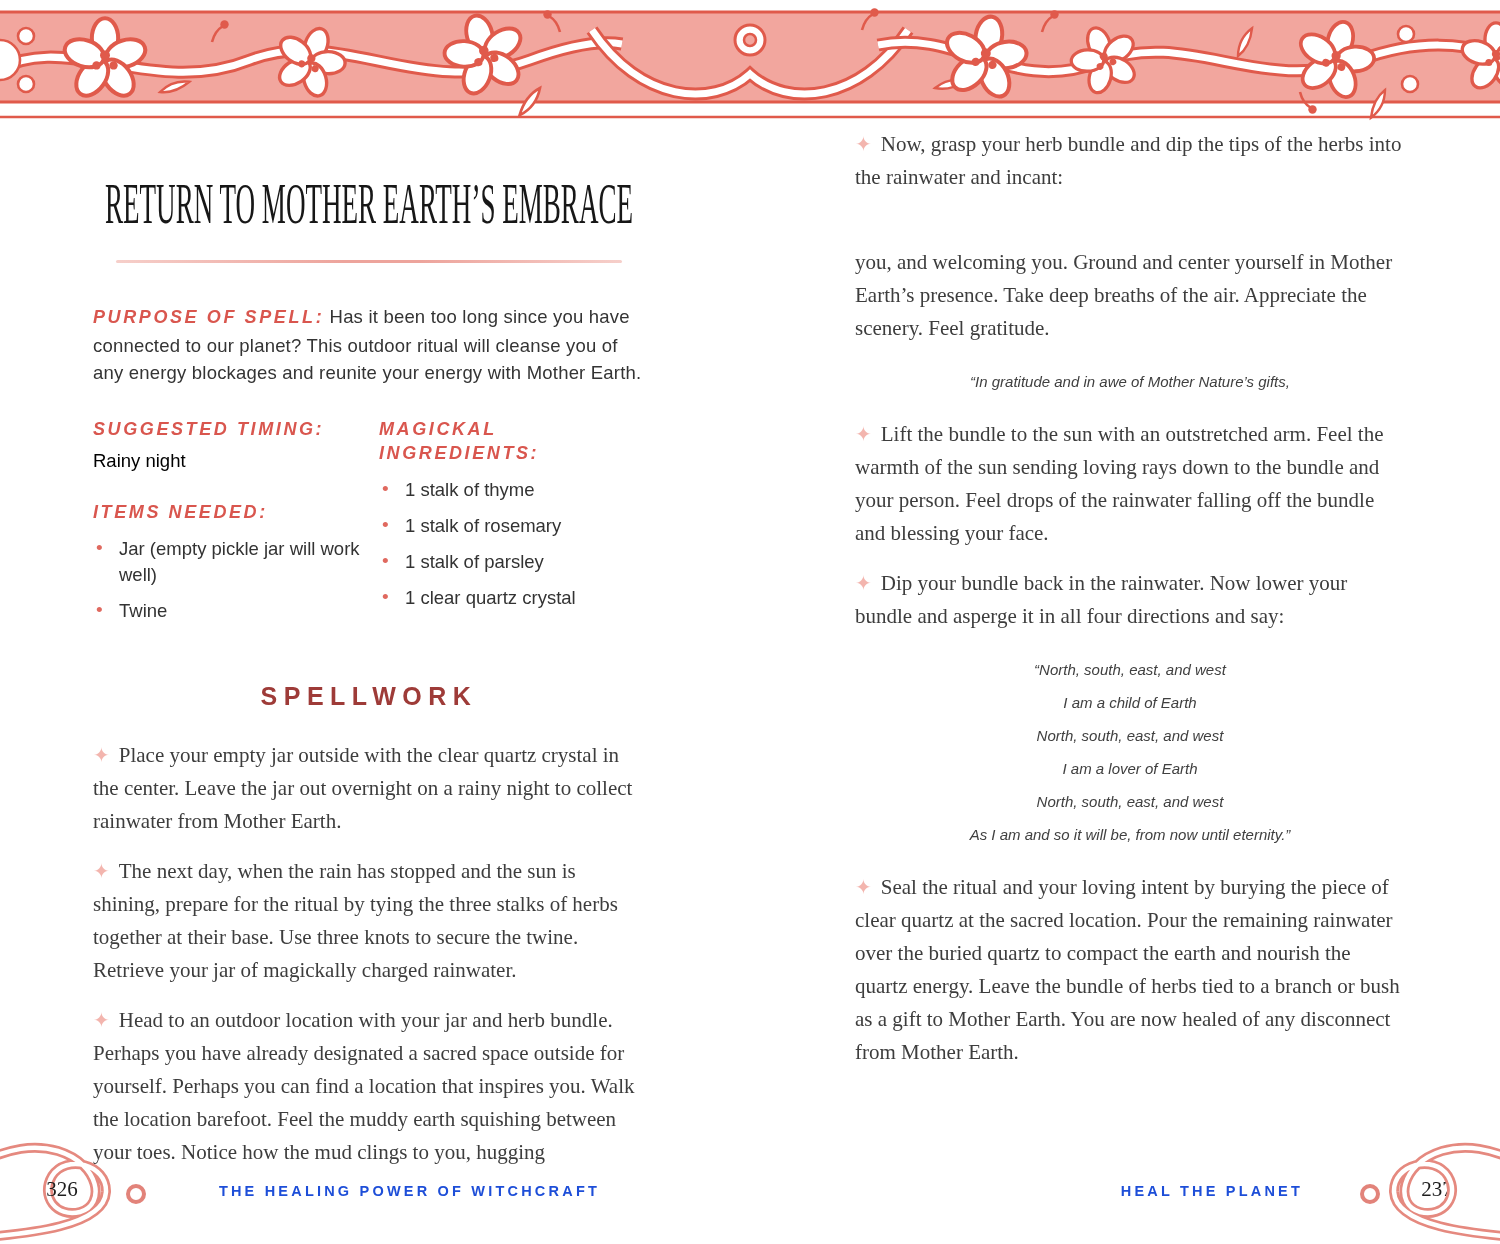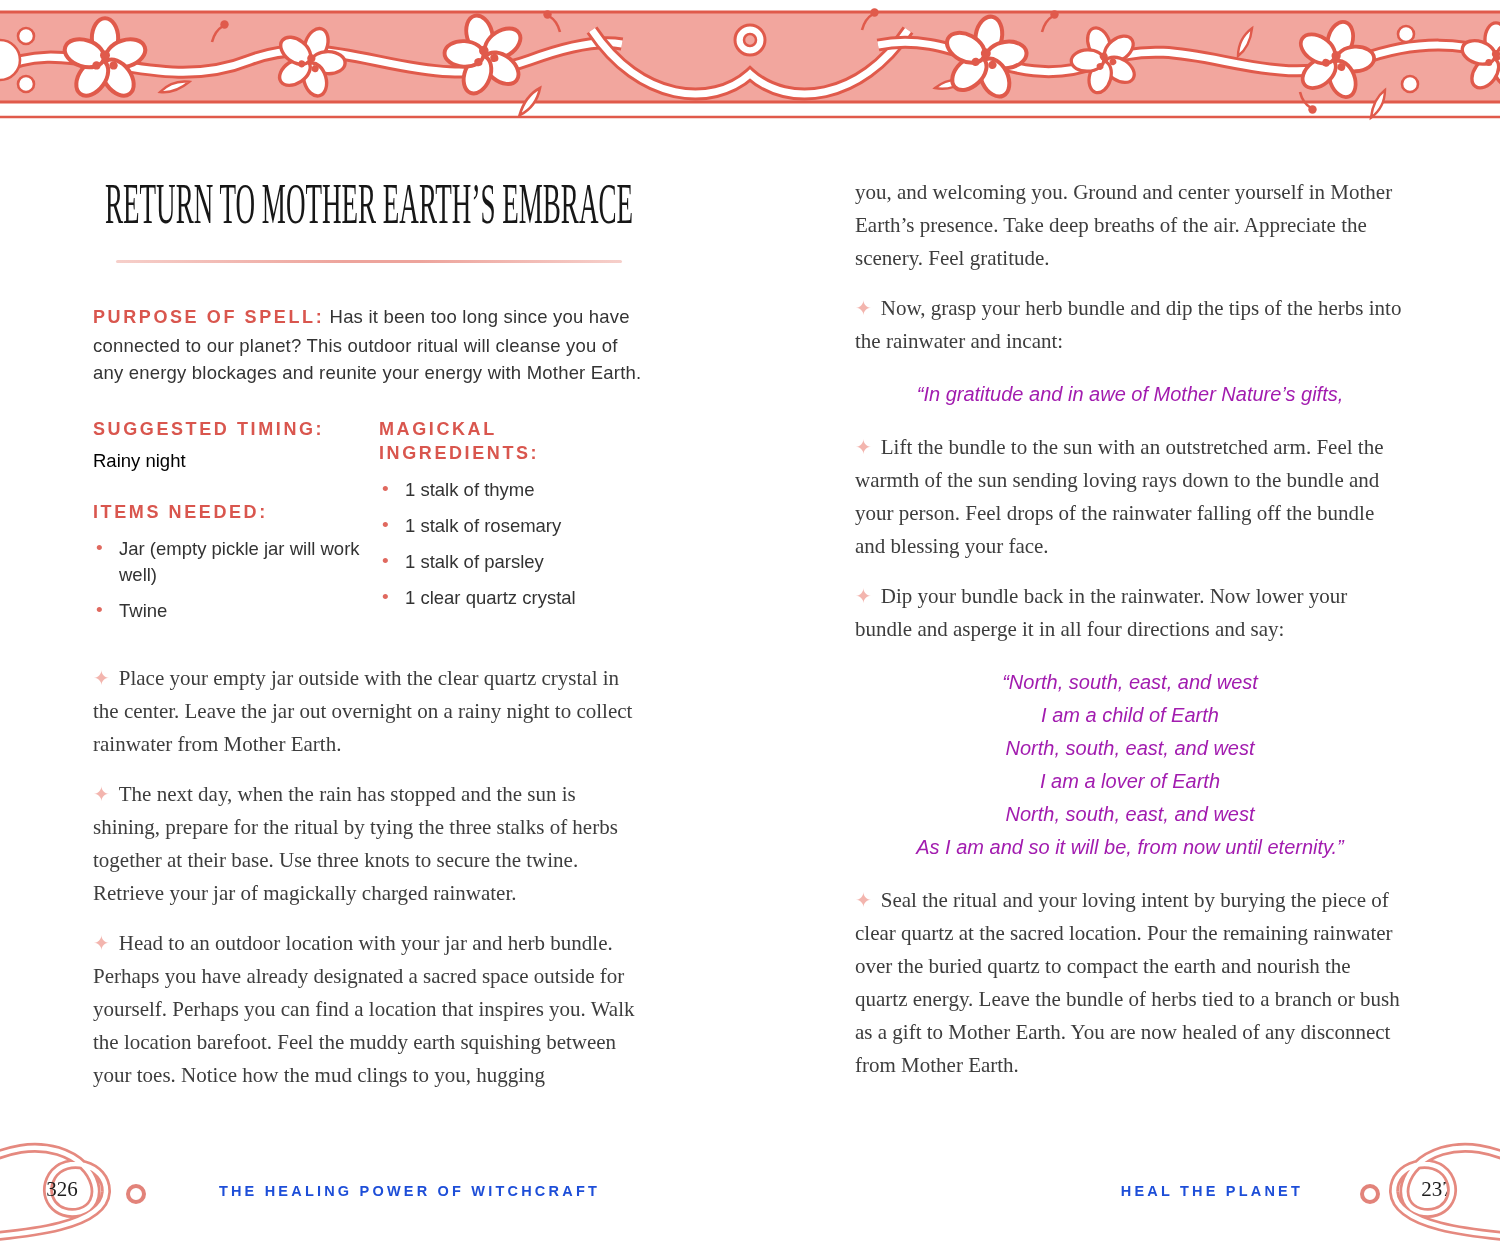--- a/index.html
+++ b/index.html
@@ -20,21 +20,21 @@
   .title-rule{
     margin:24px auto 0 auto;width:506px;height:3px;border-radius:3px;
     background:linear-gradient(90deg,#f6cfca 0%,#eda49c 45%,#eda49c 60%,#f6cfca 100%);
   }
   .purpose{
     margin:40px 0 0 0;font-family:"Liberation Sans",sans-serif;
     font-size:18.5px;line-height:27.5px;color:#343434;letter-spacing:.2px;
   }
   .pink-label{
     font-family:"Liberation Sans",sans-serif;font-weight:bold;
-    color:#d9564e;font-size:18px;letter-spacing:2.6px;
+    color:#d9564e;font-size:18px;letter-spacing:2.6px;font-style:italic;
   }
   h3.pink-label{margin:0;line-height:24px;}
   .meta-cols{display:flex;margin-top:30px;}
   .meta-col-left{width:270px;flex:none;}
   .meta-col-right{flex:1;padding-left:16px;}
   .meta-value{margin:7px 0 0 0;font-family:"Liberation Sans",sans-serif;
     font-size:18.5px;color:#000000;line-height:26px;}
   .items-label{margin-top:26px !important;display:block;}
   ul.dotlist{list-style:none;margin:12px 0 0 0;padding:0;}
   ul.dotlist li{
@@ -55,21 +55,21 @@
   p.step{
     margin:17px 0 0 0;font-size:21px;line-height:33px;color:#3d3d3d;
     text-align:left;
   }
   p.step:first-child{margin-top:4px;}
   .sparkle{color:#f3b5ae;font-size:20px;margin-right:9px;}
   .continuation{margin-top:52px !important;}
   
   .verse{
     margin:20px 0;text-align:center;font-family:"Liberation Sans",sans-serif;
-    font-style:italic;font-size:20px;line-height:33px;color:#a21caf;
+    font-style:italic;font-size:15px;line-height:33px;color:#404040;
   }
   
   .swirl{position:absolute;top:1142px;width:130px;height:100px;}
   .swirl-left{left:0;}
   .swirl-right{right:0;transform:scaleX(-1);}
   .pgnum{
     position:absolute;top:1177px;width:52px;text-align:center;
     font-family:"Liberation Serif",serif;font-size:21px;color:#1d1d1d;
   }
   .pgnum-left{left:36px;}
@@ -178,33 +178,34 @@
       <h3 class="pink-label">MAGICKAL INGREDIENTS:</h3>
       <ul class="dotlist">
         <li><span class="dot">•</span><span>1 stalk of thyme</span></li>
         <li><span class="dot">•</span><span>1 stalk of rosemary</span></li>
         <li><span class="dot">•</span><span>1 stalk of parsley</span></li>
         <li><span class="dot">•</span><span>1 clear quartz crystal</span></li>
       </ul>
     </div>
   </div>
 
+  <h2 class="spellwork">SPELLWORK</h2>
 
   <div class="steps">
     <p class="step"><span class="sparkle">✦</span><span>Place your empty jar outside with the clear quartz crystal in the center. Leave the jar out overnight on a rainy night to collect rainwater from Mother Earth.</span></p>
     <p class="step"><span class="sparkle">✦</span><span>The next day, when the rain has stopped and the sun is shining, prepare for the ritual by tying the three stalks of herbs together at their base. Use three knots to secure the twine. Retrieve your jar of magickally charged rainwater.</span></p>
     <p class="step"><span class="sparkle">✦</span><span>Head to an outdoor location with your jar and herb bundle. Perhaps you have already designated a sacred space outside for yourself. Perhaps you can find a location that inspires you. Walk the location barefoot. Feel the muddy earth squishing between your toes. Notice how the mud clings to you, hugging</span></p>
   </div>
 </div>
 
 <div class="page page-right">
 
+  <p class="step"><span class="sparkle">✦</span><span>Now, grasp your herb bundle and dip the tips of the herbs into the rainwater and incant:</span></p>
+
   <p class="step continuation">you, and welcoming you. Ground and center yourself in Mother Earth’s presence. Take deep breaths of the air. Appreciate the scenery. Feel gratitude.</p>
-
-  <p class="step"><span class="sparkle">✦</span><span>Now, grasp your herb bundle and dip the tips of the herbs into the rainwater and incant:</span></p>
 
   <div class="verse">
     <div>“In gratitude and in awe of Mother Nature’s gifts,</div>
   </div>
 
   <p class="step"><span class="sparkle">✦</span><span>Lift the bundle to the sun with an outstretched arm. Feel the warmth of the sun sending loving rays down to the bundle and your person. Feel drops of the rainwater falling off the bundle and blessing your face.</span></p>
 
   <p class="step"><span class="sparkle">✦</span><span>Dip your bundle back in the rainwater. Now lower your bundle and asperge it in all four directions and say:</span></p>
 
   <div class="verse">

